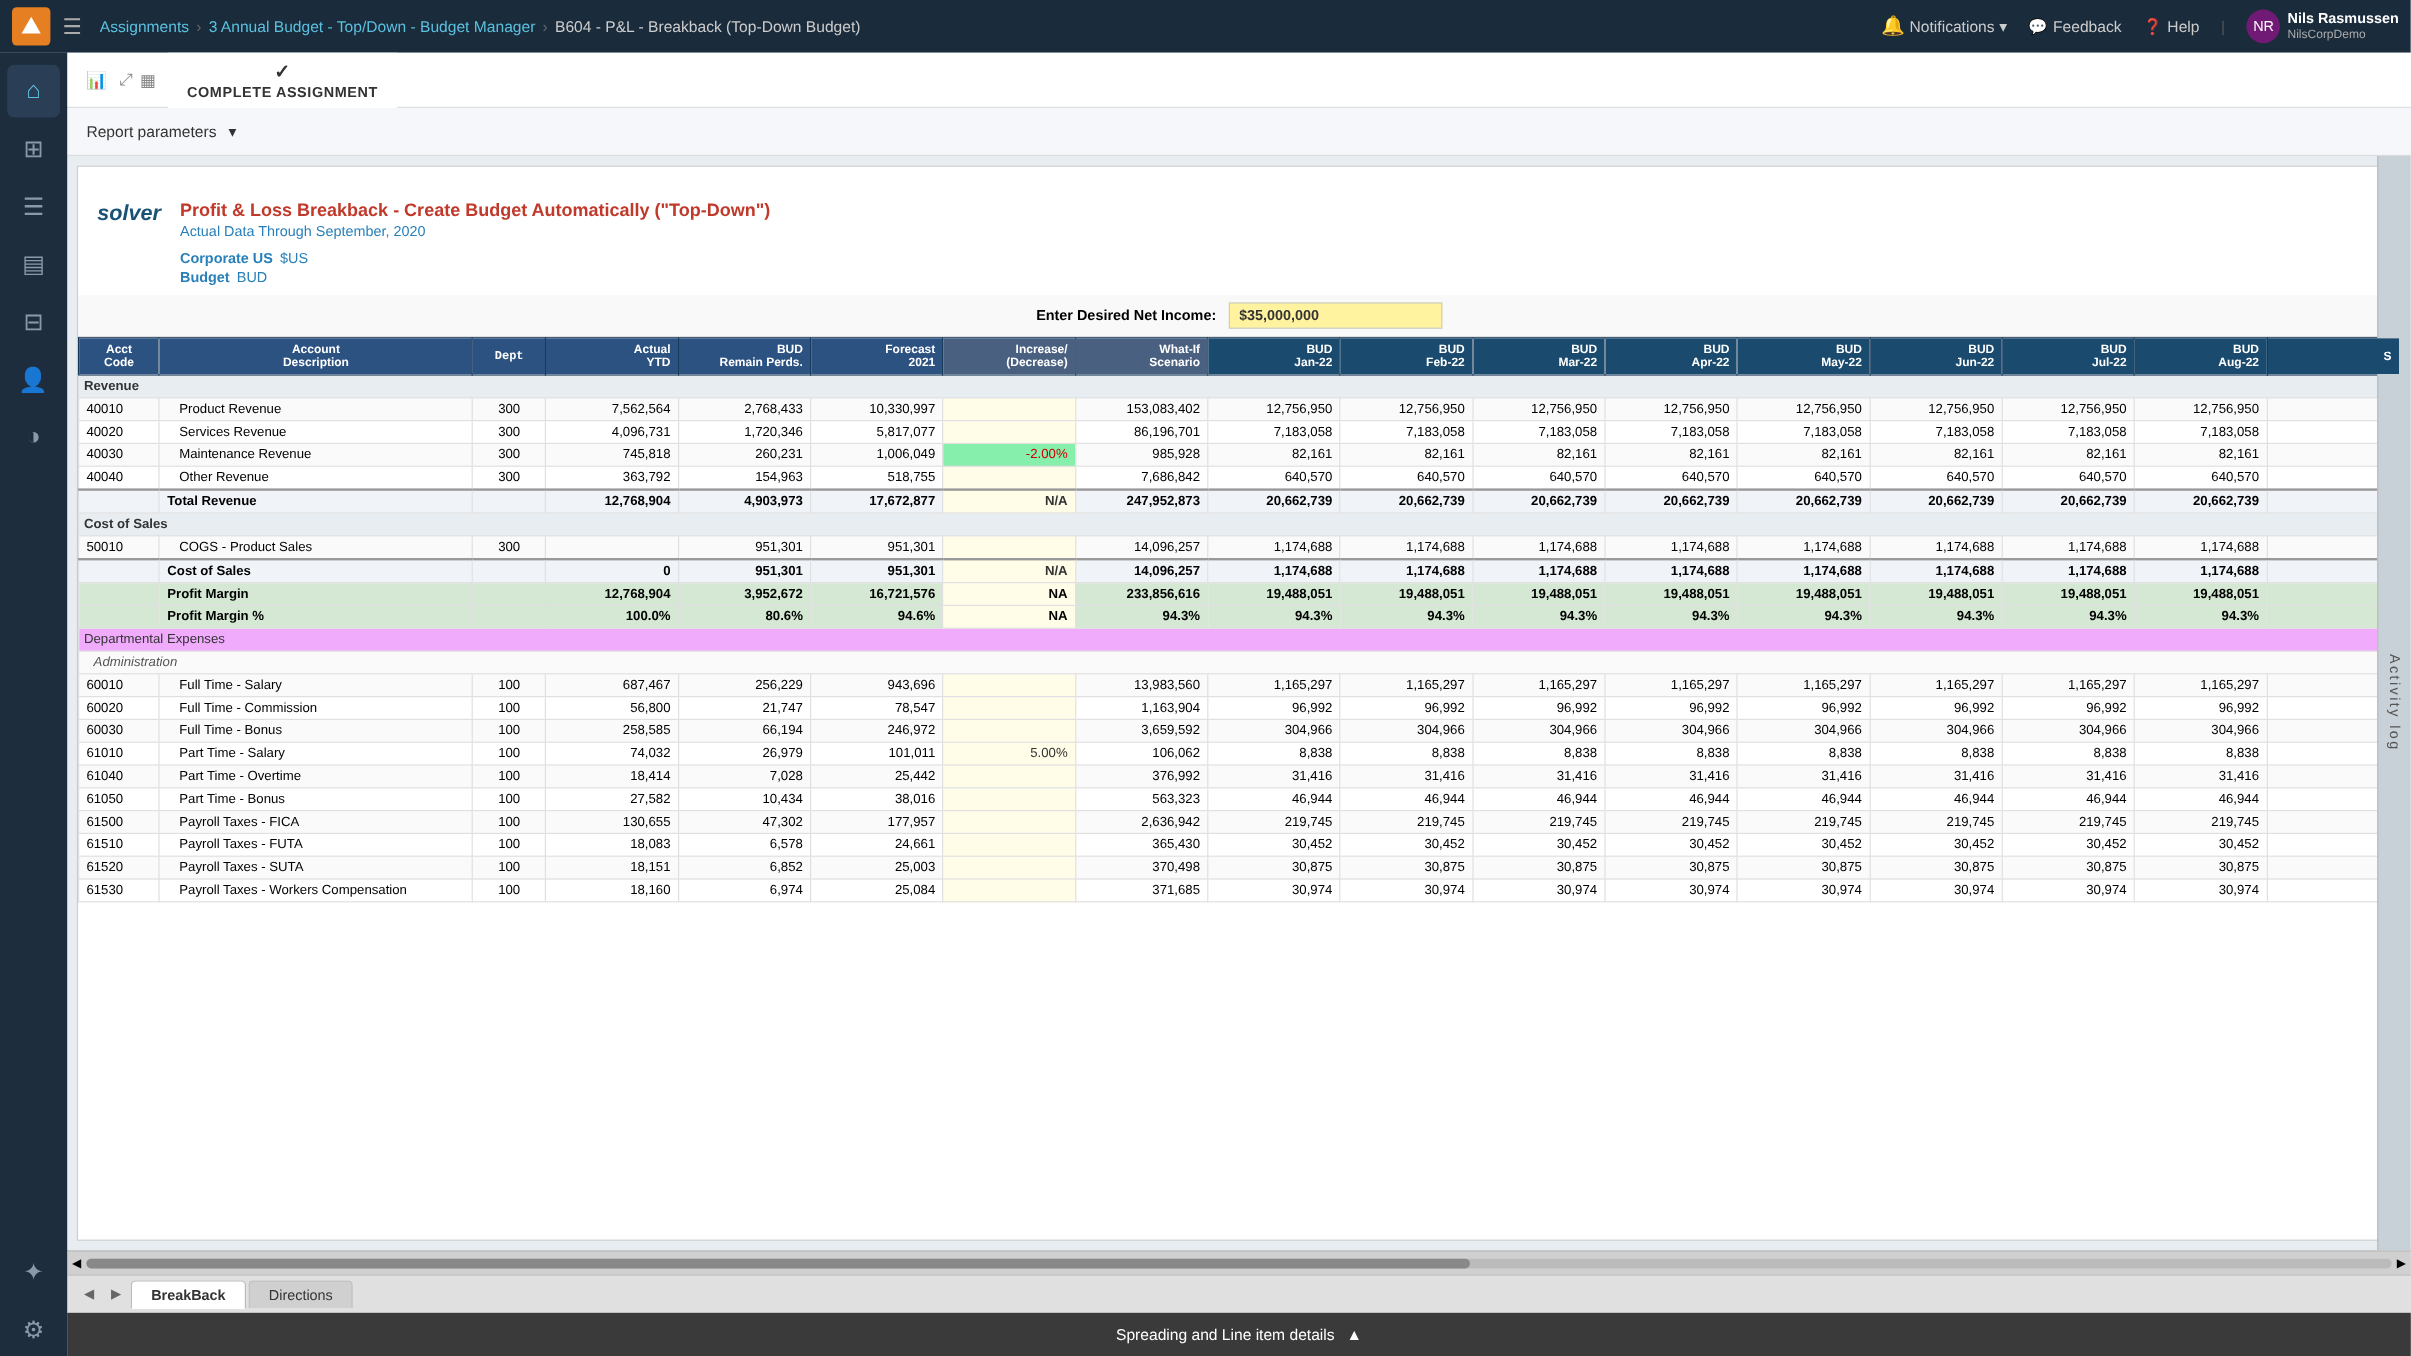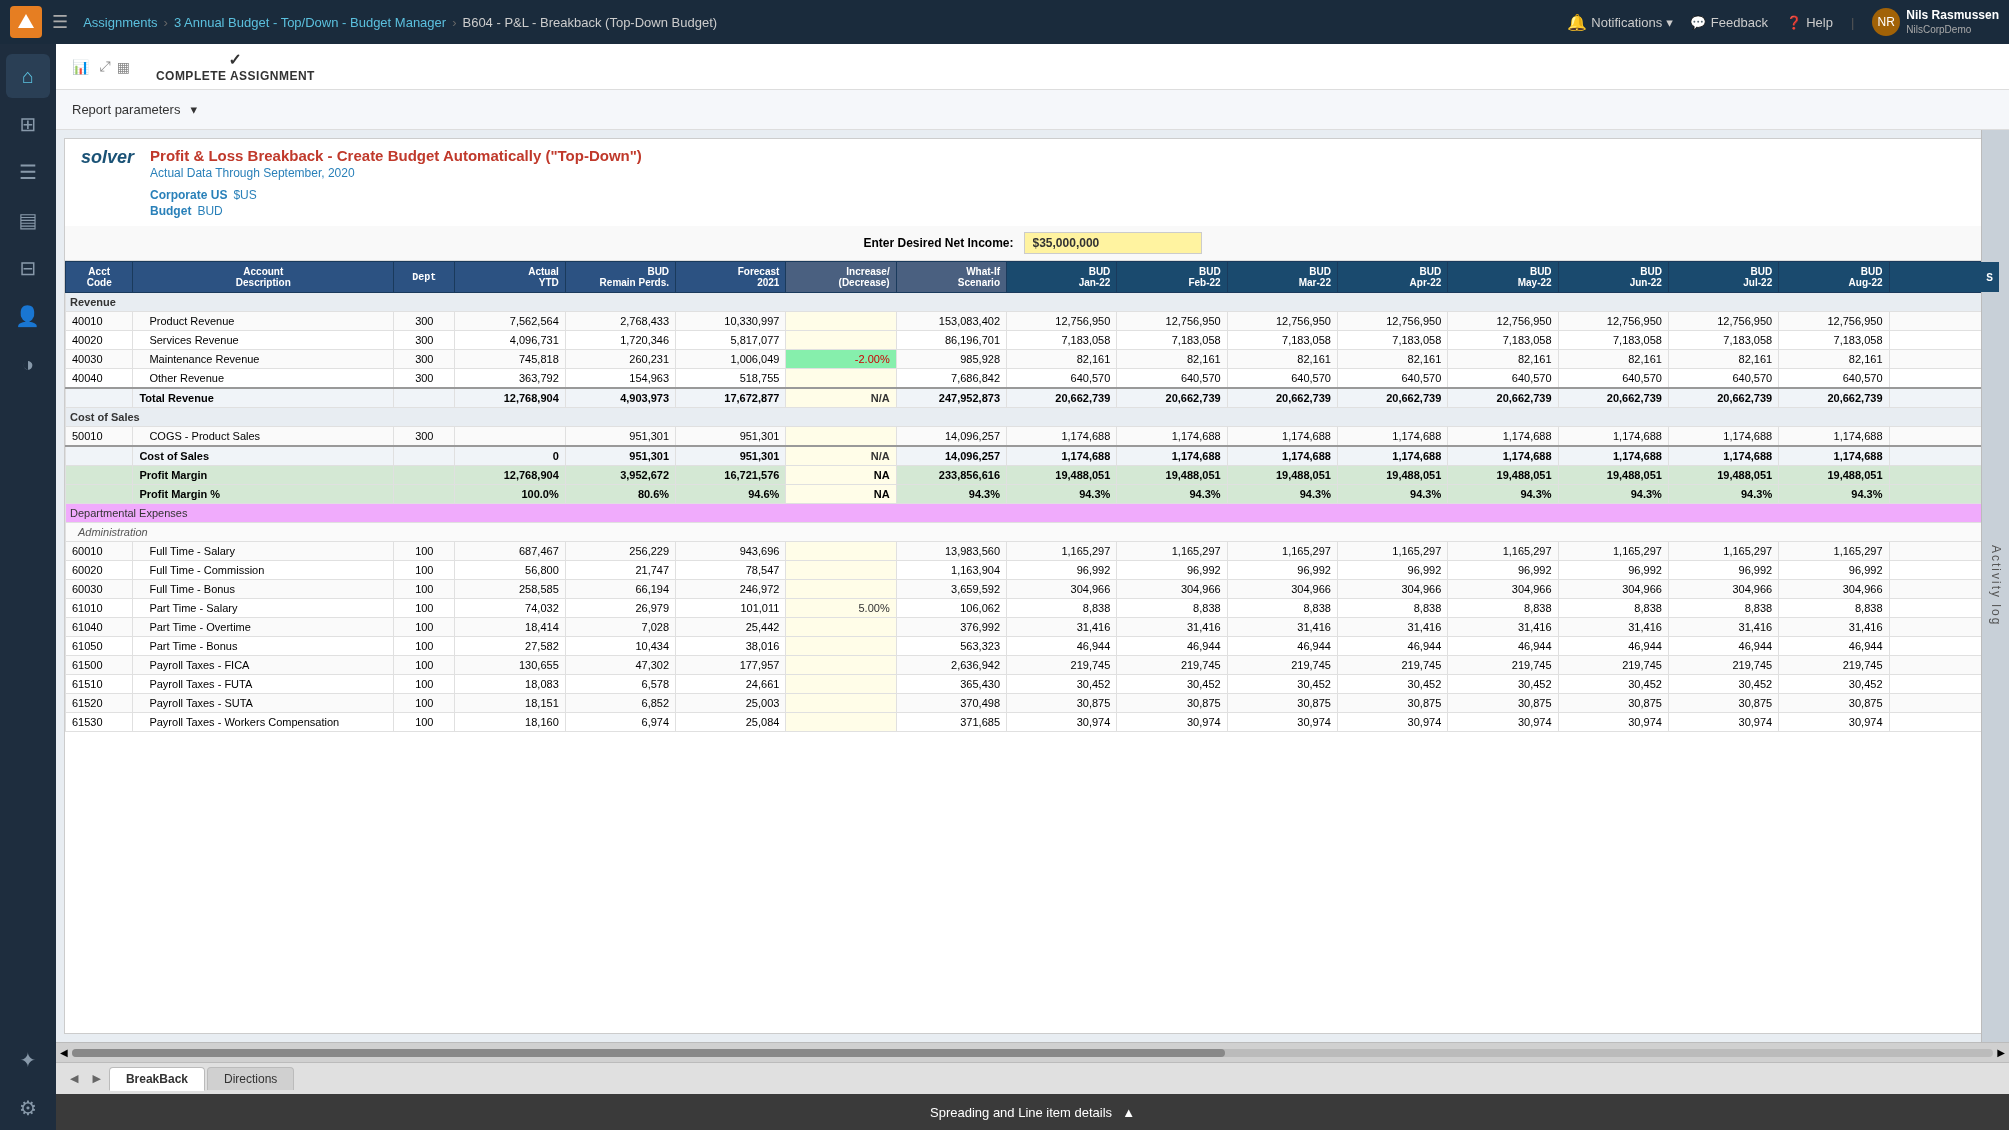--- a/index.html
+++ b/index.html
@@ -10,21 +10,21 @@
       display: flex; align-items: center; height: 44px;
       background: #1a2b3c; color: #fff; padding: 0 10px; gap: 10px;
     }
     #topbar .logo { width: 32px; height: 32px; background: #e67e22; border-radius: 4px; display: flex; align-items: center; justify-content: center; }
     #topbar .hamburger { color: #aaa; font-size: 18px; cursor: pointer; margin-right: 5px; }
     #topbar .breadcrumb { display: flex; align-items: center; gap: 6px; font-size: 13px; color: #ccc; flex: 1; }
     #topbar .nav-right { display: flex; align-items: center; gap: 18px; font-size: 13px; }
     #topbar .nav-right .notif { display: flex; align-items: center; gap: 4px; cursor: pointer; color: #ccc; }
     #topbar .nav-right .bell { font-size: 16px; }
     #topbar .nav-right .user { display: flex; align-items: center; gap: 6px; cursor: pointer; color: #ccc; }
-    #topbar .nav-right .user-icon { width: 28px; height: 28px; background: #a16207; border-radius: 50%; display: flex; align-items: center; justify-content: center; color: #fff; font-size: 12px; }
+    #topbar .nav-right .user-icon { width: 28px; height: 28px; background: #701a75; border-radius: 50%; display: flex; align-items: center; justify-content: center; color: #fff; font-size: 12px; }
     #topbar .nav-right .divider { color: #555; }
 
     
     #sidebar {
       position: absolute; top: 44px; left: 0; width: 56px; height: calc(1130px - 44px);
       background: #1e2d3e; display: flex; flex-direction: column; align-items: center; padding-top: 10px; gap: 4px;
       z-index: 10;
     }
     .sidebar-item {
       width: 44px; height: 44px; display: flex; align-items: center; justify-content: center;
@@ -72,21 +72,21 @@
       flex: 1; display: flex; overflow: hidden; position: relative;
     }
 
     
     #spreadsheet-container {
       flex: 1; overflow: auto; background: #fff; margin: 8px; border: 1px solid #ccc;
       position: relative;
     }
 
     
-    .report-header { padding: 8px 16px 8px; }
+    .report-header { padding: 28px 16px 8px; }
     .report-title { color: #c0392b; font-size: 15px; font-weight: bold; margin-bottom: 2px; }
     .report-subtitle { color: #2980b9; font-size: 12px; margin-bottom: 8px; }
 
     
     .net-income-row { display: flex; align-items: center; justify-content: center; gap: 10px; padding: 6px; background: #f9f9f9; border-bottom: 1px solid #ddd; font-size: 12px; font-weight: bold; }
     .net-income-input { background: #fff3a0; border: 1px solid #ccc; padding: 3px 8px; font-weight: bold; font-size: 12px; color: #333; }
 
     
     .data-table { width: 100%; border-collapse: collapse; font-size: 11px; }
     .data-table th {

